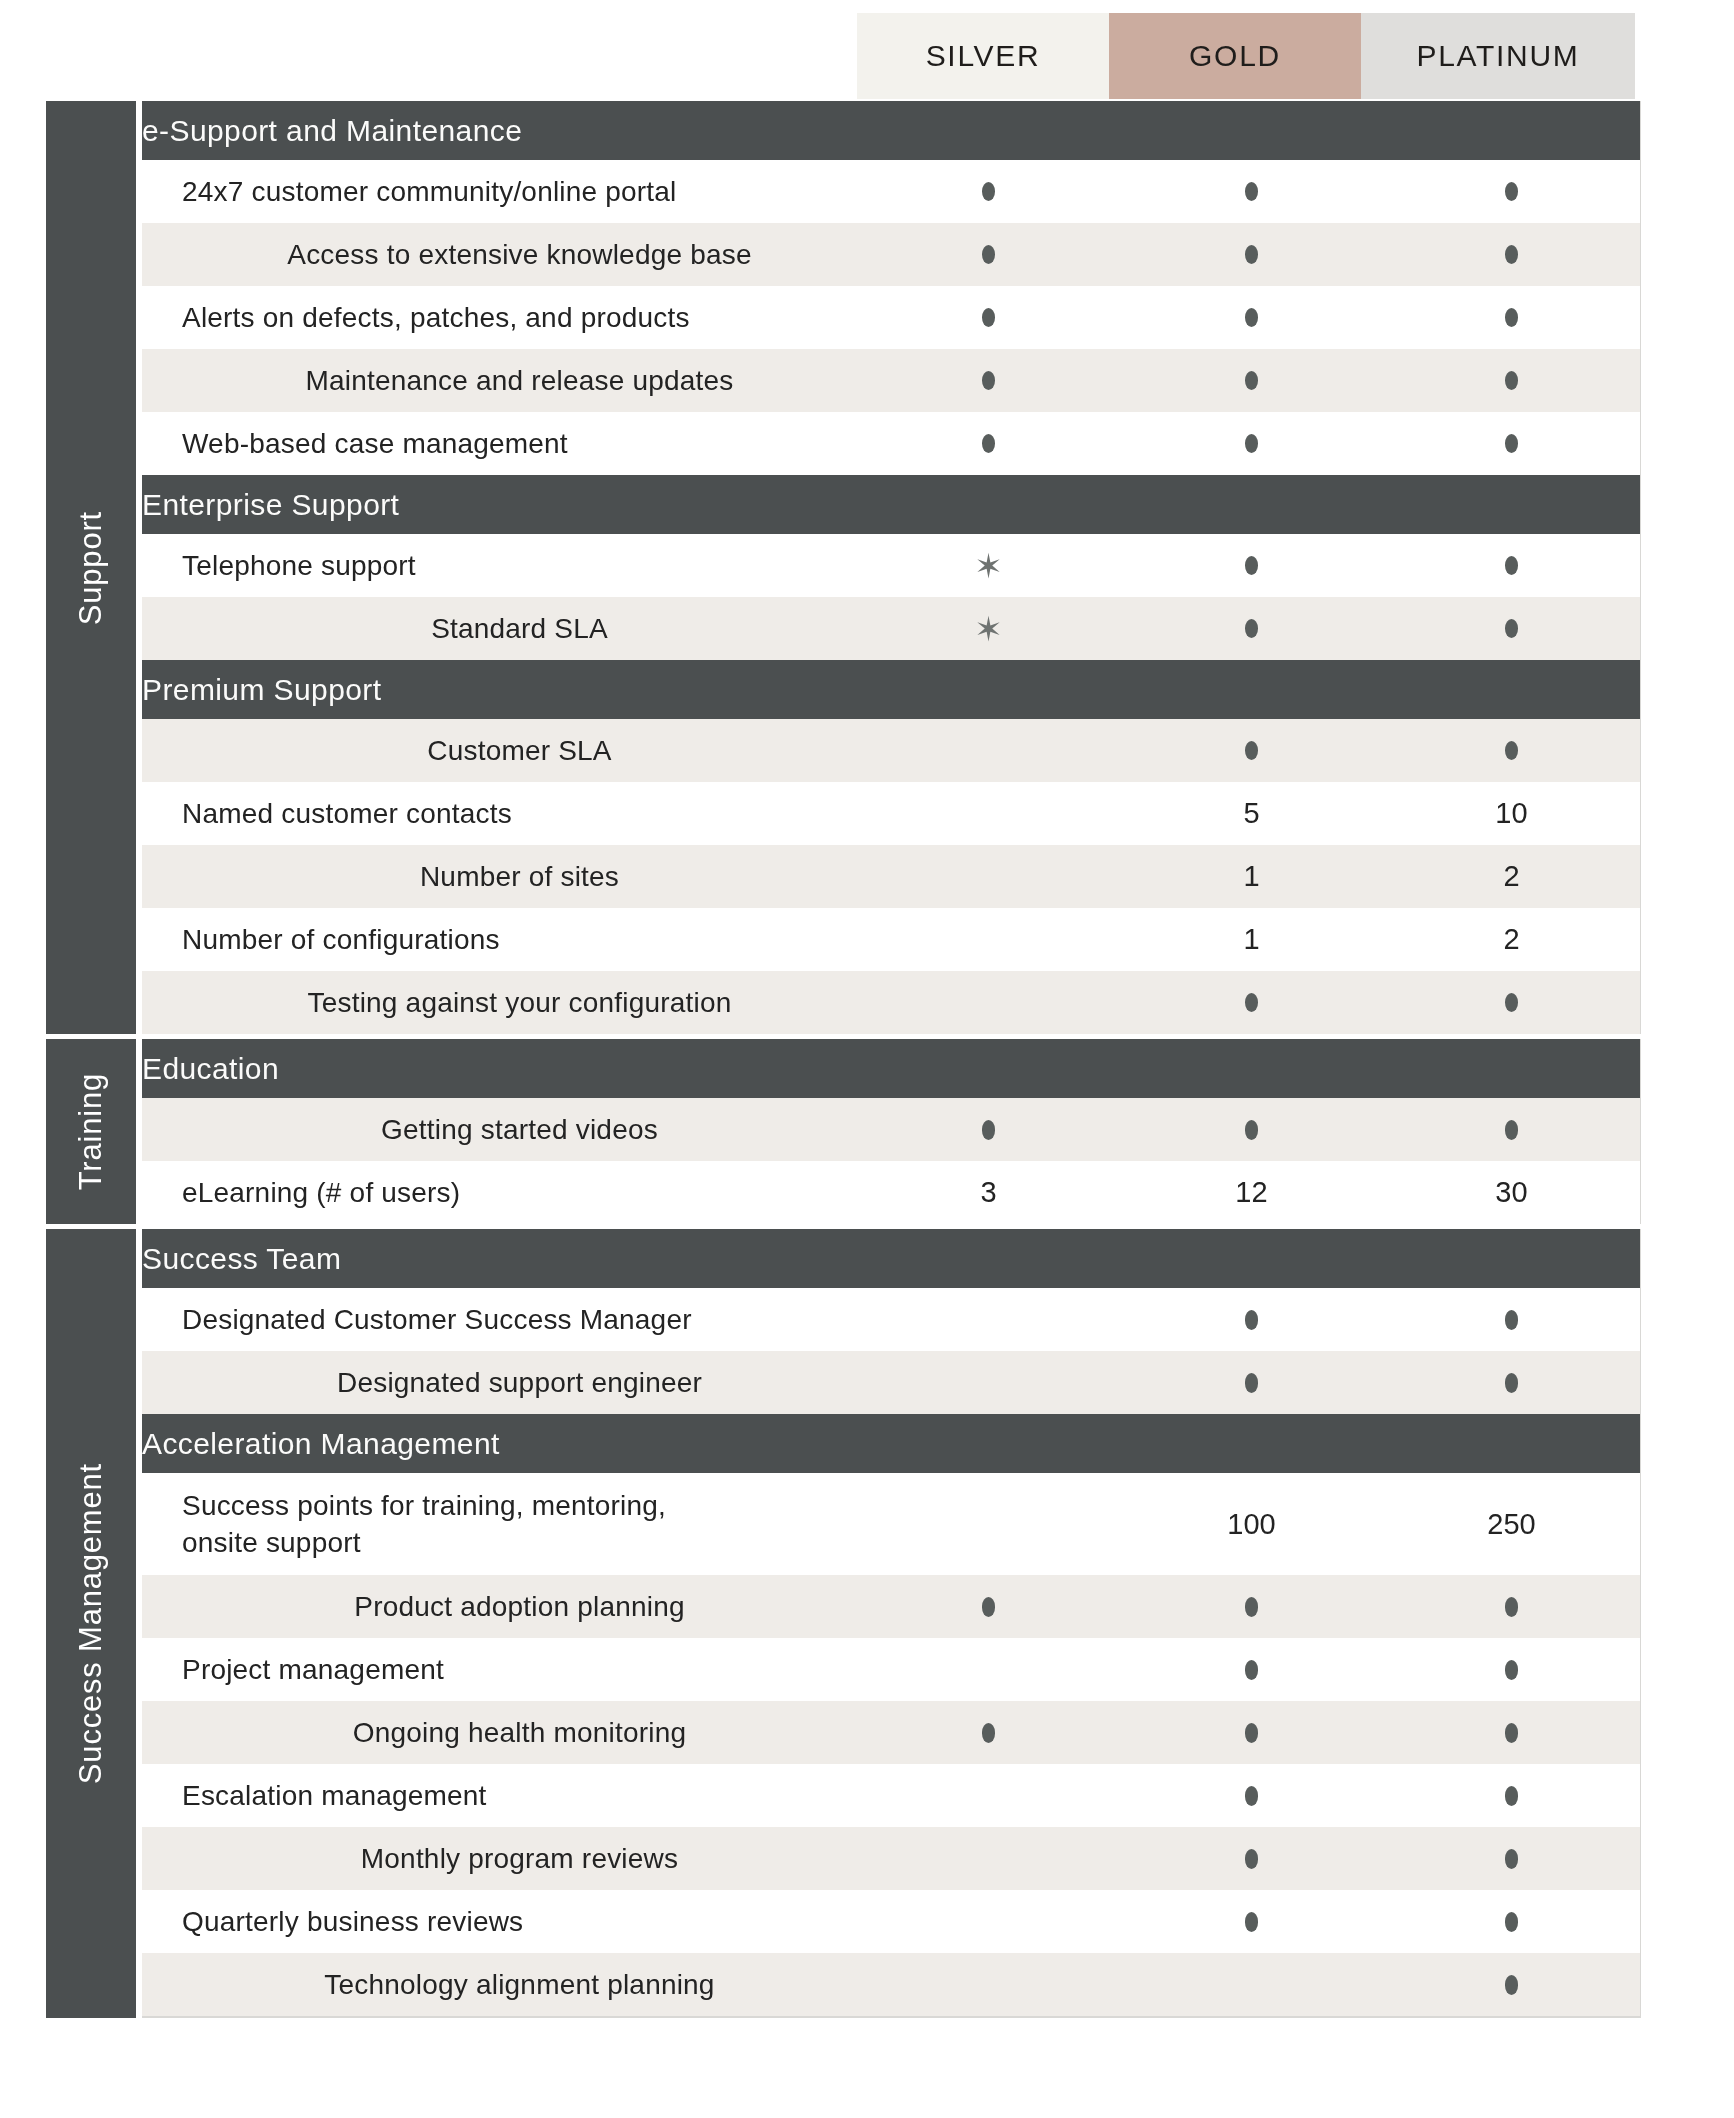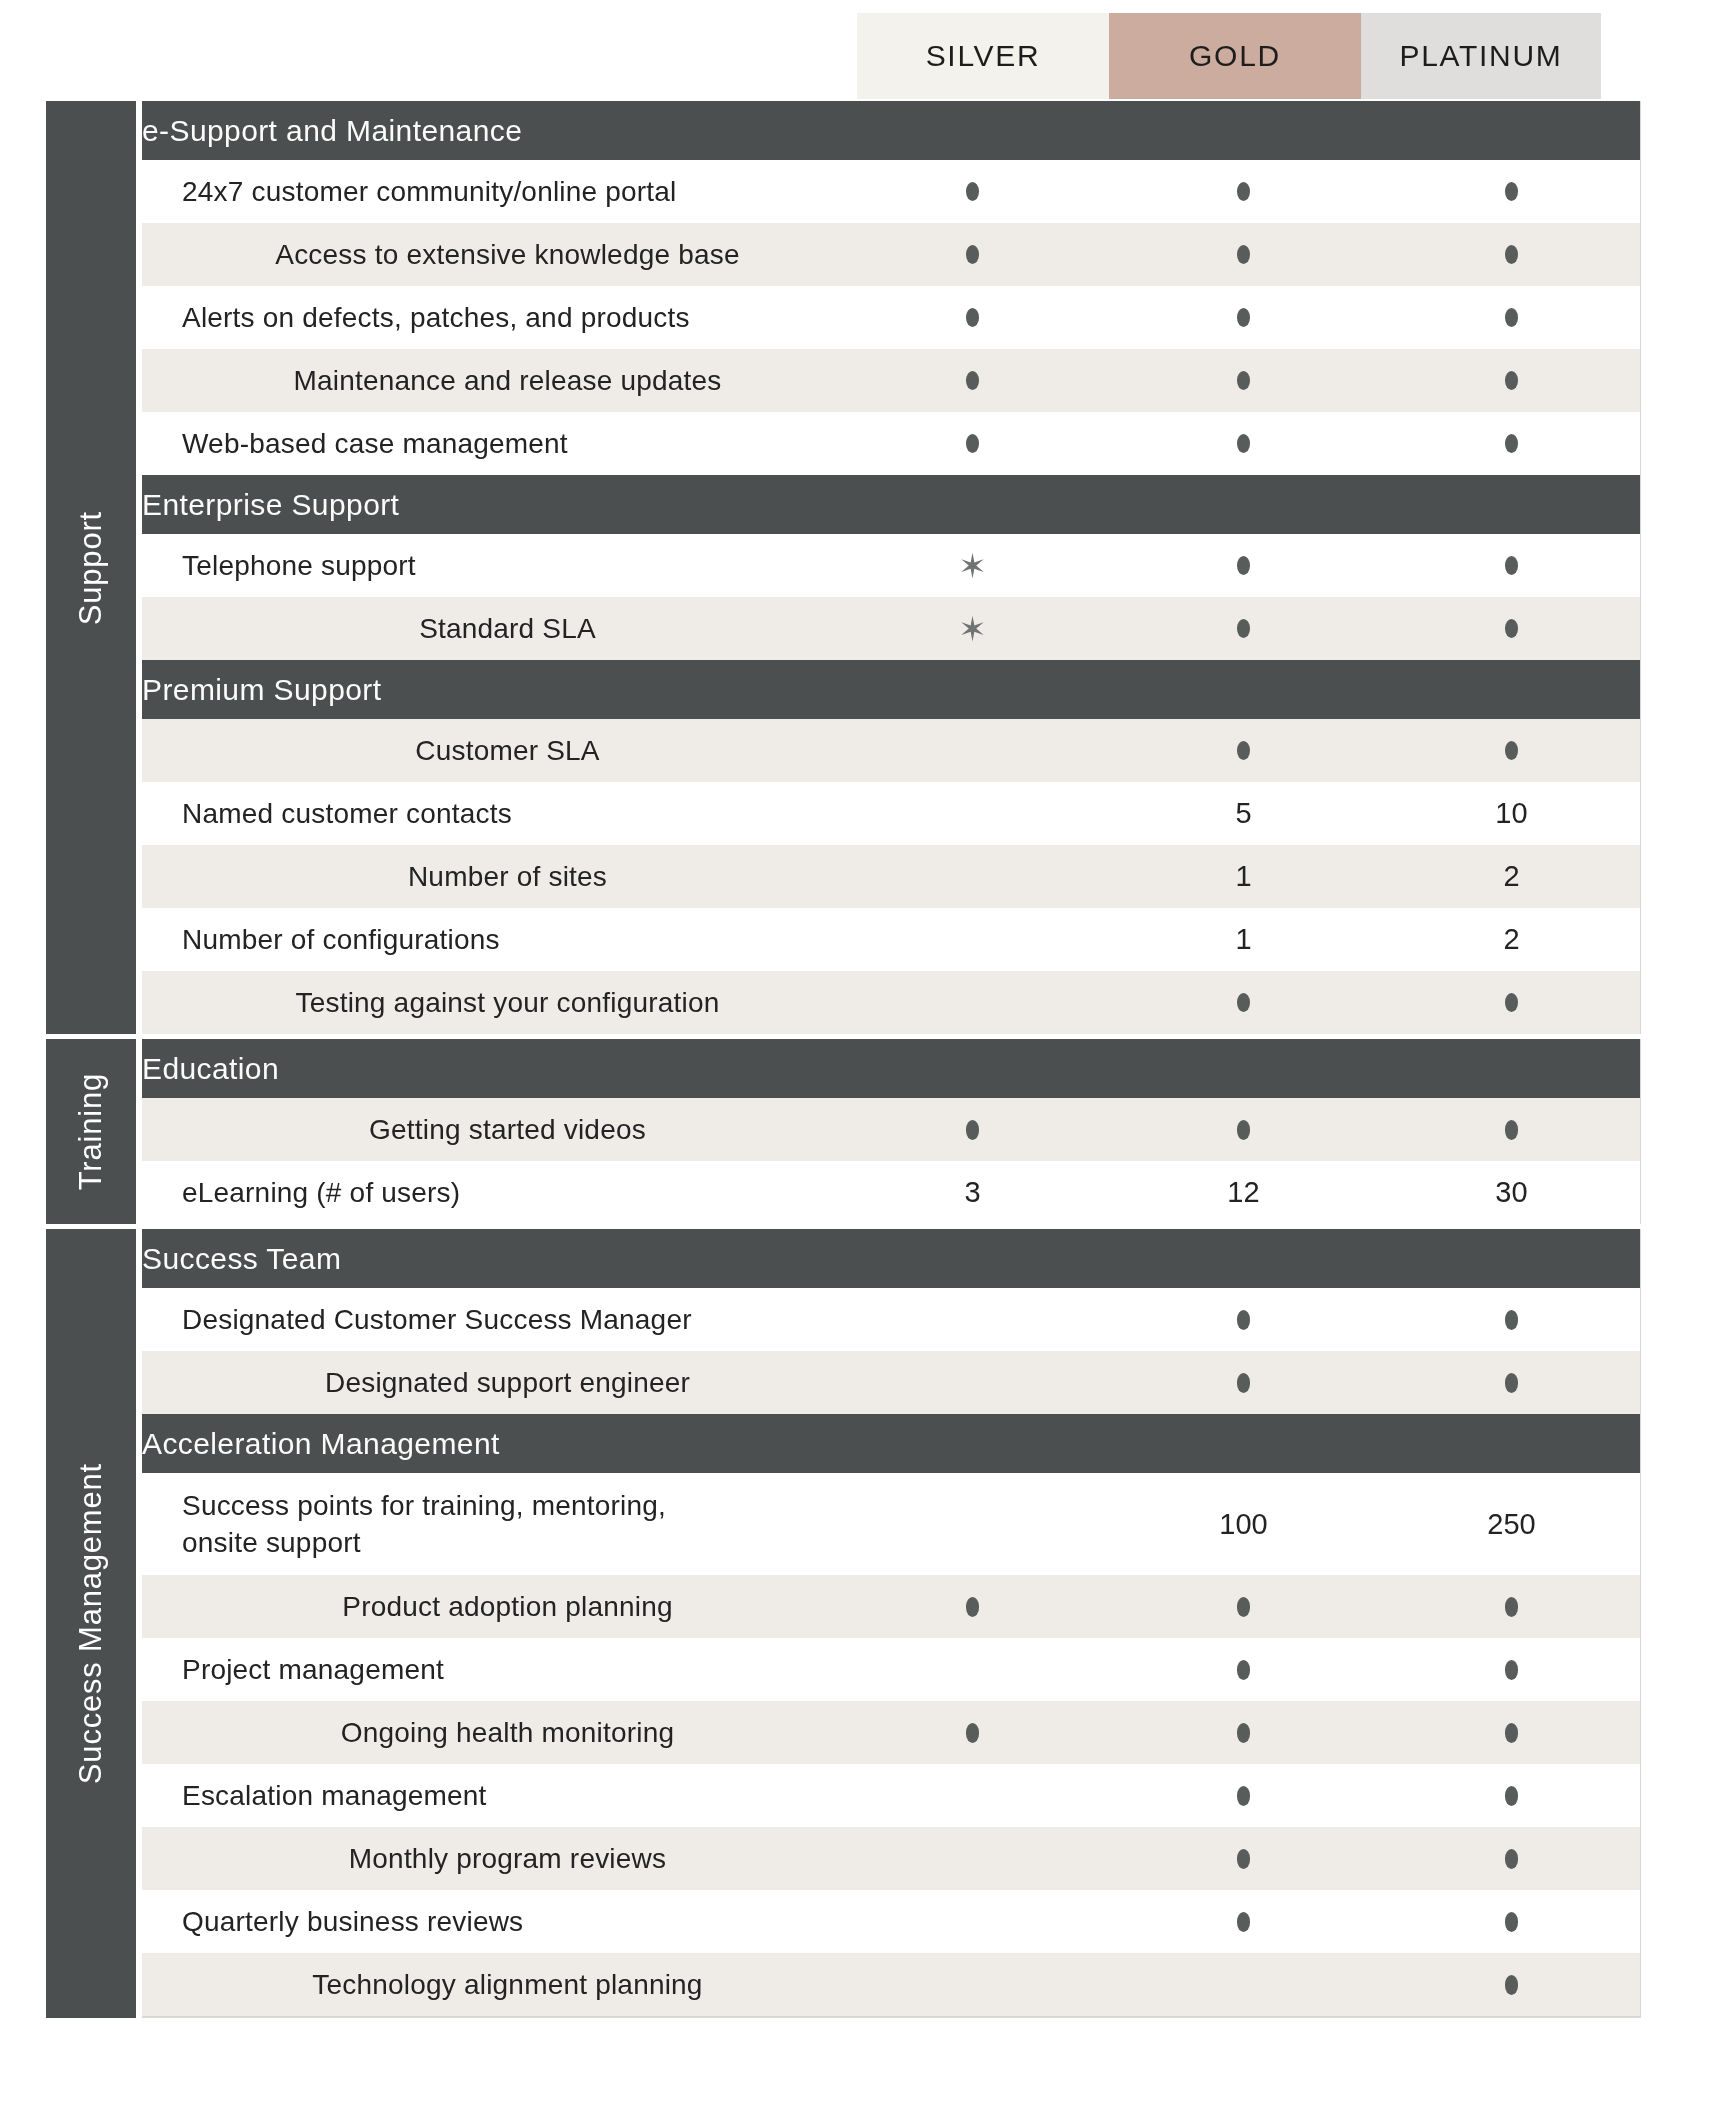--- a/index.html
+++ b/index.html
@@ -19,21 +19,21 @@
     display:flex;
     padding-left:857px;
     margin-top:12.7px;
     height:86px;
     margin-bottom:2.5px;
   }
   .tier-box{
     width:252px;height:86px;
     display:flex;align-items:center;justify-content:center;
   }
-  .tier-box.platinum{width:240px;}
+  .tier-box.platinum{width:274px;}
   .tier-label{
     font-size:30px;
     letter-spacing:1.7px;
     color:var(--c-tier-text,#1f1d1b);
   }
 
   
   .blocks{padding-left:46px;}
   .block{display:flex;align-items:stretch;}
   .block + .block{margin-top:5.1px;}
@@ -64,21 +64,20 @@
     background:var(--c-dark,#4b4f50);
     color:var(--c-header-text,#fbfbfa);
     display:flex;align-items:center;
     font-size:30px;
     letter-spacing:0.4px;
   }
   .row{
     height:63px;
     display:flex;align-items:center;
     background:#ffffff;
-    gap:8px;
   }
   .row.shaded{background:var(--c-shaded,#efece8);text-align:center;}
   .row.tall{height:102px;}
   .row .label{
     flex:1;
     padding-left:40px;
     font-size:28px;
     letter-spacing:0.2px;
     line-height:1.35;
     white-space:pre-line;

